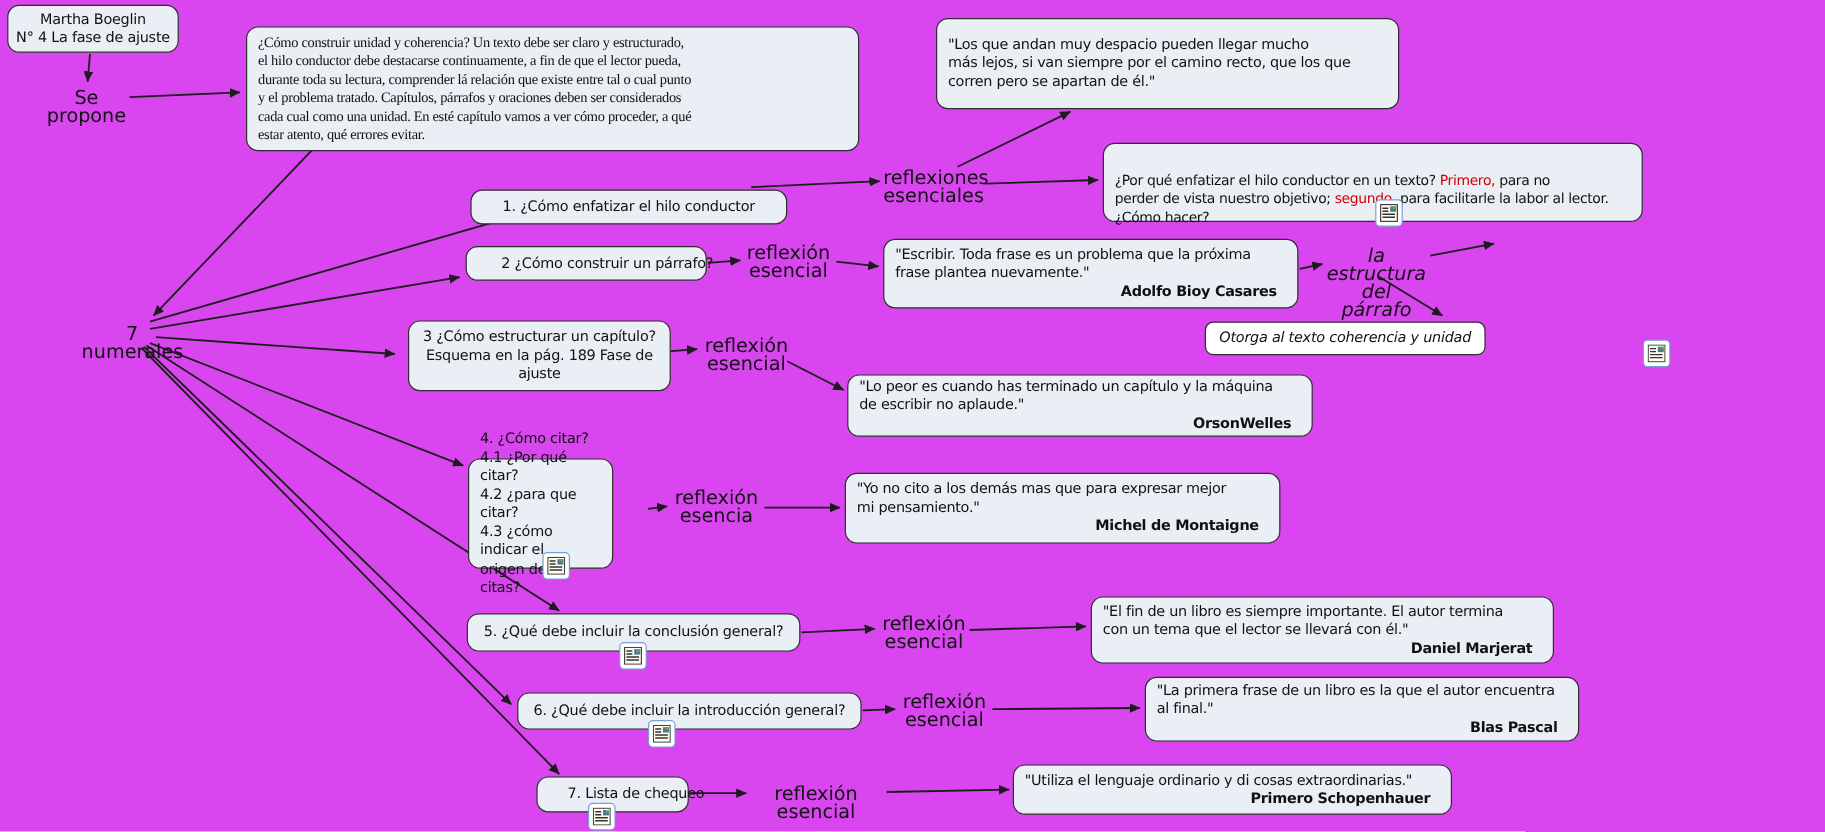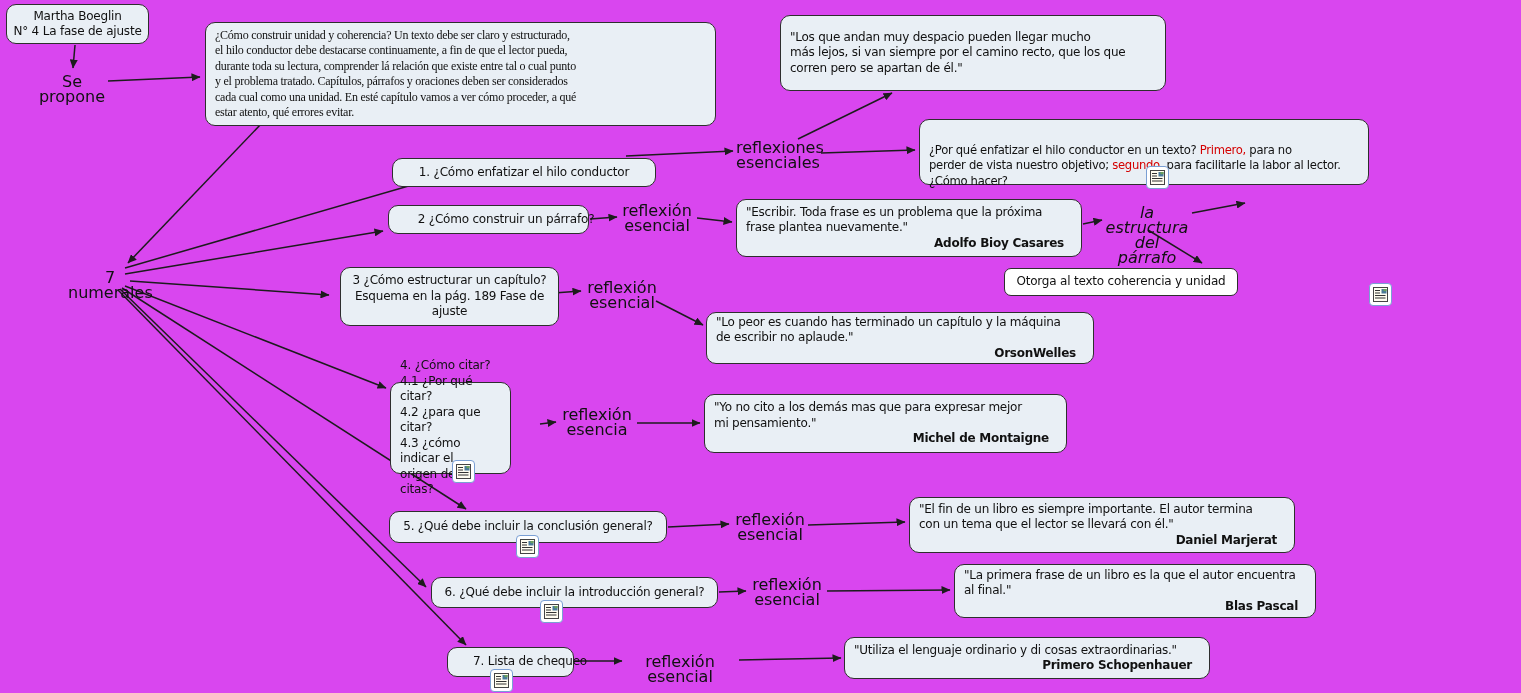--- a/index.html
+++ b/index.html
@@ -107,21 +107,21 @@
   <div class="node prose" style="left:736px;top:199px;width:346px;height:58px;text-align:left;">
     <div class="quote">"Escribir. Toda frase es un problema que la próxima
 frase plantea nuevamente."</div>
     <div class="author">Adolfo Bioy Casares</div>
   </div>
 
   <div class="lbl" style="left:1104px;top:205px;width:86px;font-style:italic;">la estructura
 del párrafo</div>
 
 
-  <div class="node white center nowrap" style="left:1004px;top:268px;width:234px;height:28px;border-radius:7px;">Otorga al texto coherencia y unidad</div>
+  <div class="node white center nowrap" style="left:1004px;top:268px;width:234px;height:28px;border-radius:7px;font-style:italic;">Otorga al texto coherencia y unidad</div>
 
   <div class="node" style="left:340px;top:267px;width:219px;height:59px;text-align:center;">3 ¿Cómo estructurar un capítulo?
 Esquema en la pág. 189 Fase de
 ajuste</div>
   <div class="lbl" style="left:585px;top:280px;width:74px;">reflexión
 esencial</div>
 
   <div class="node prose" style="left:706px;top:312px;width:388px;height:52px;text-align:left;padding-top:4px;padding-bottom:4px;">
     <div class="quote">"Lo peor es cuando has terminado un capítulo y la máquina
 de escribir no aplaude."</div>

